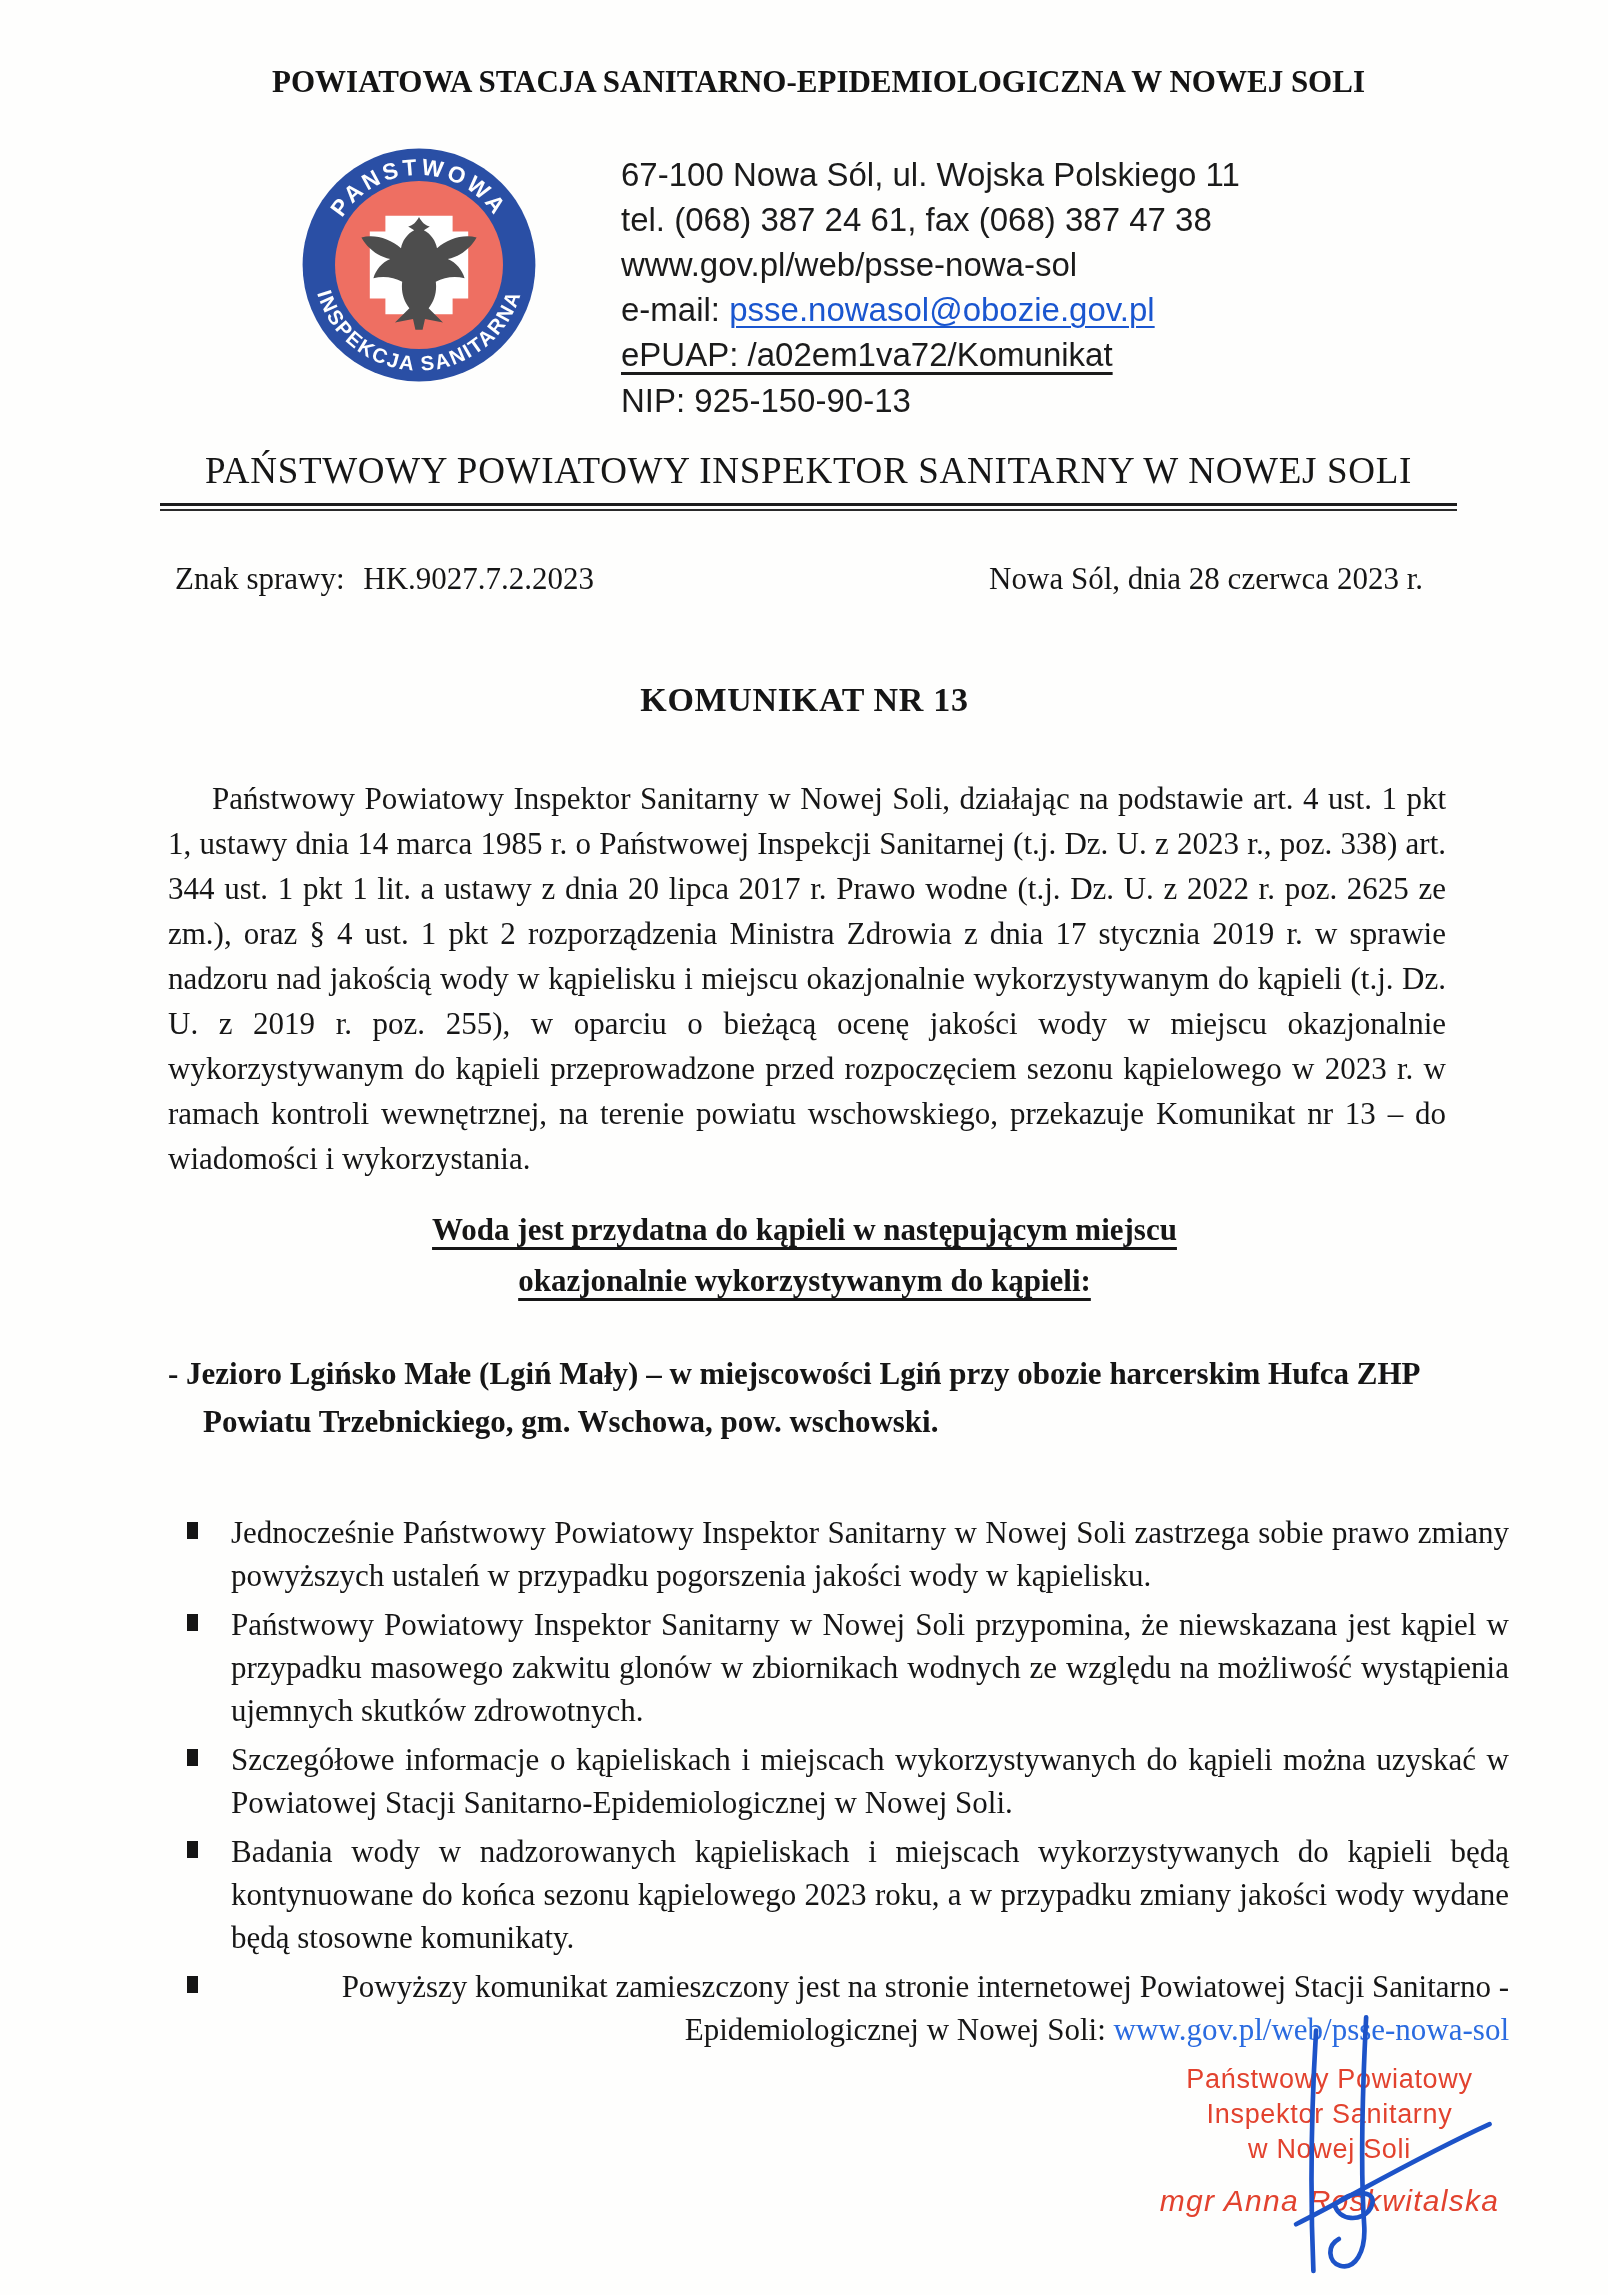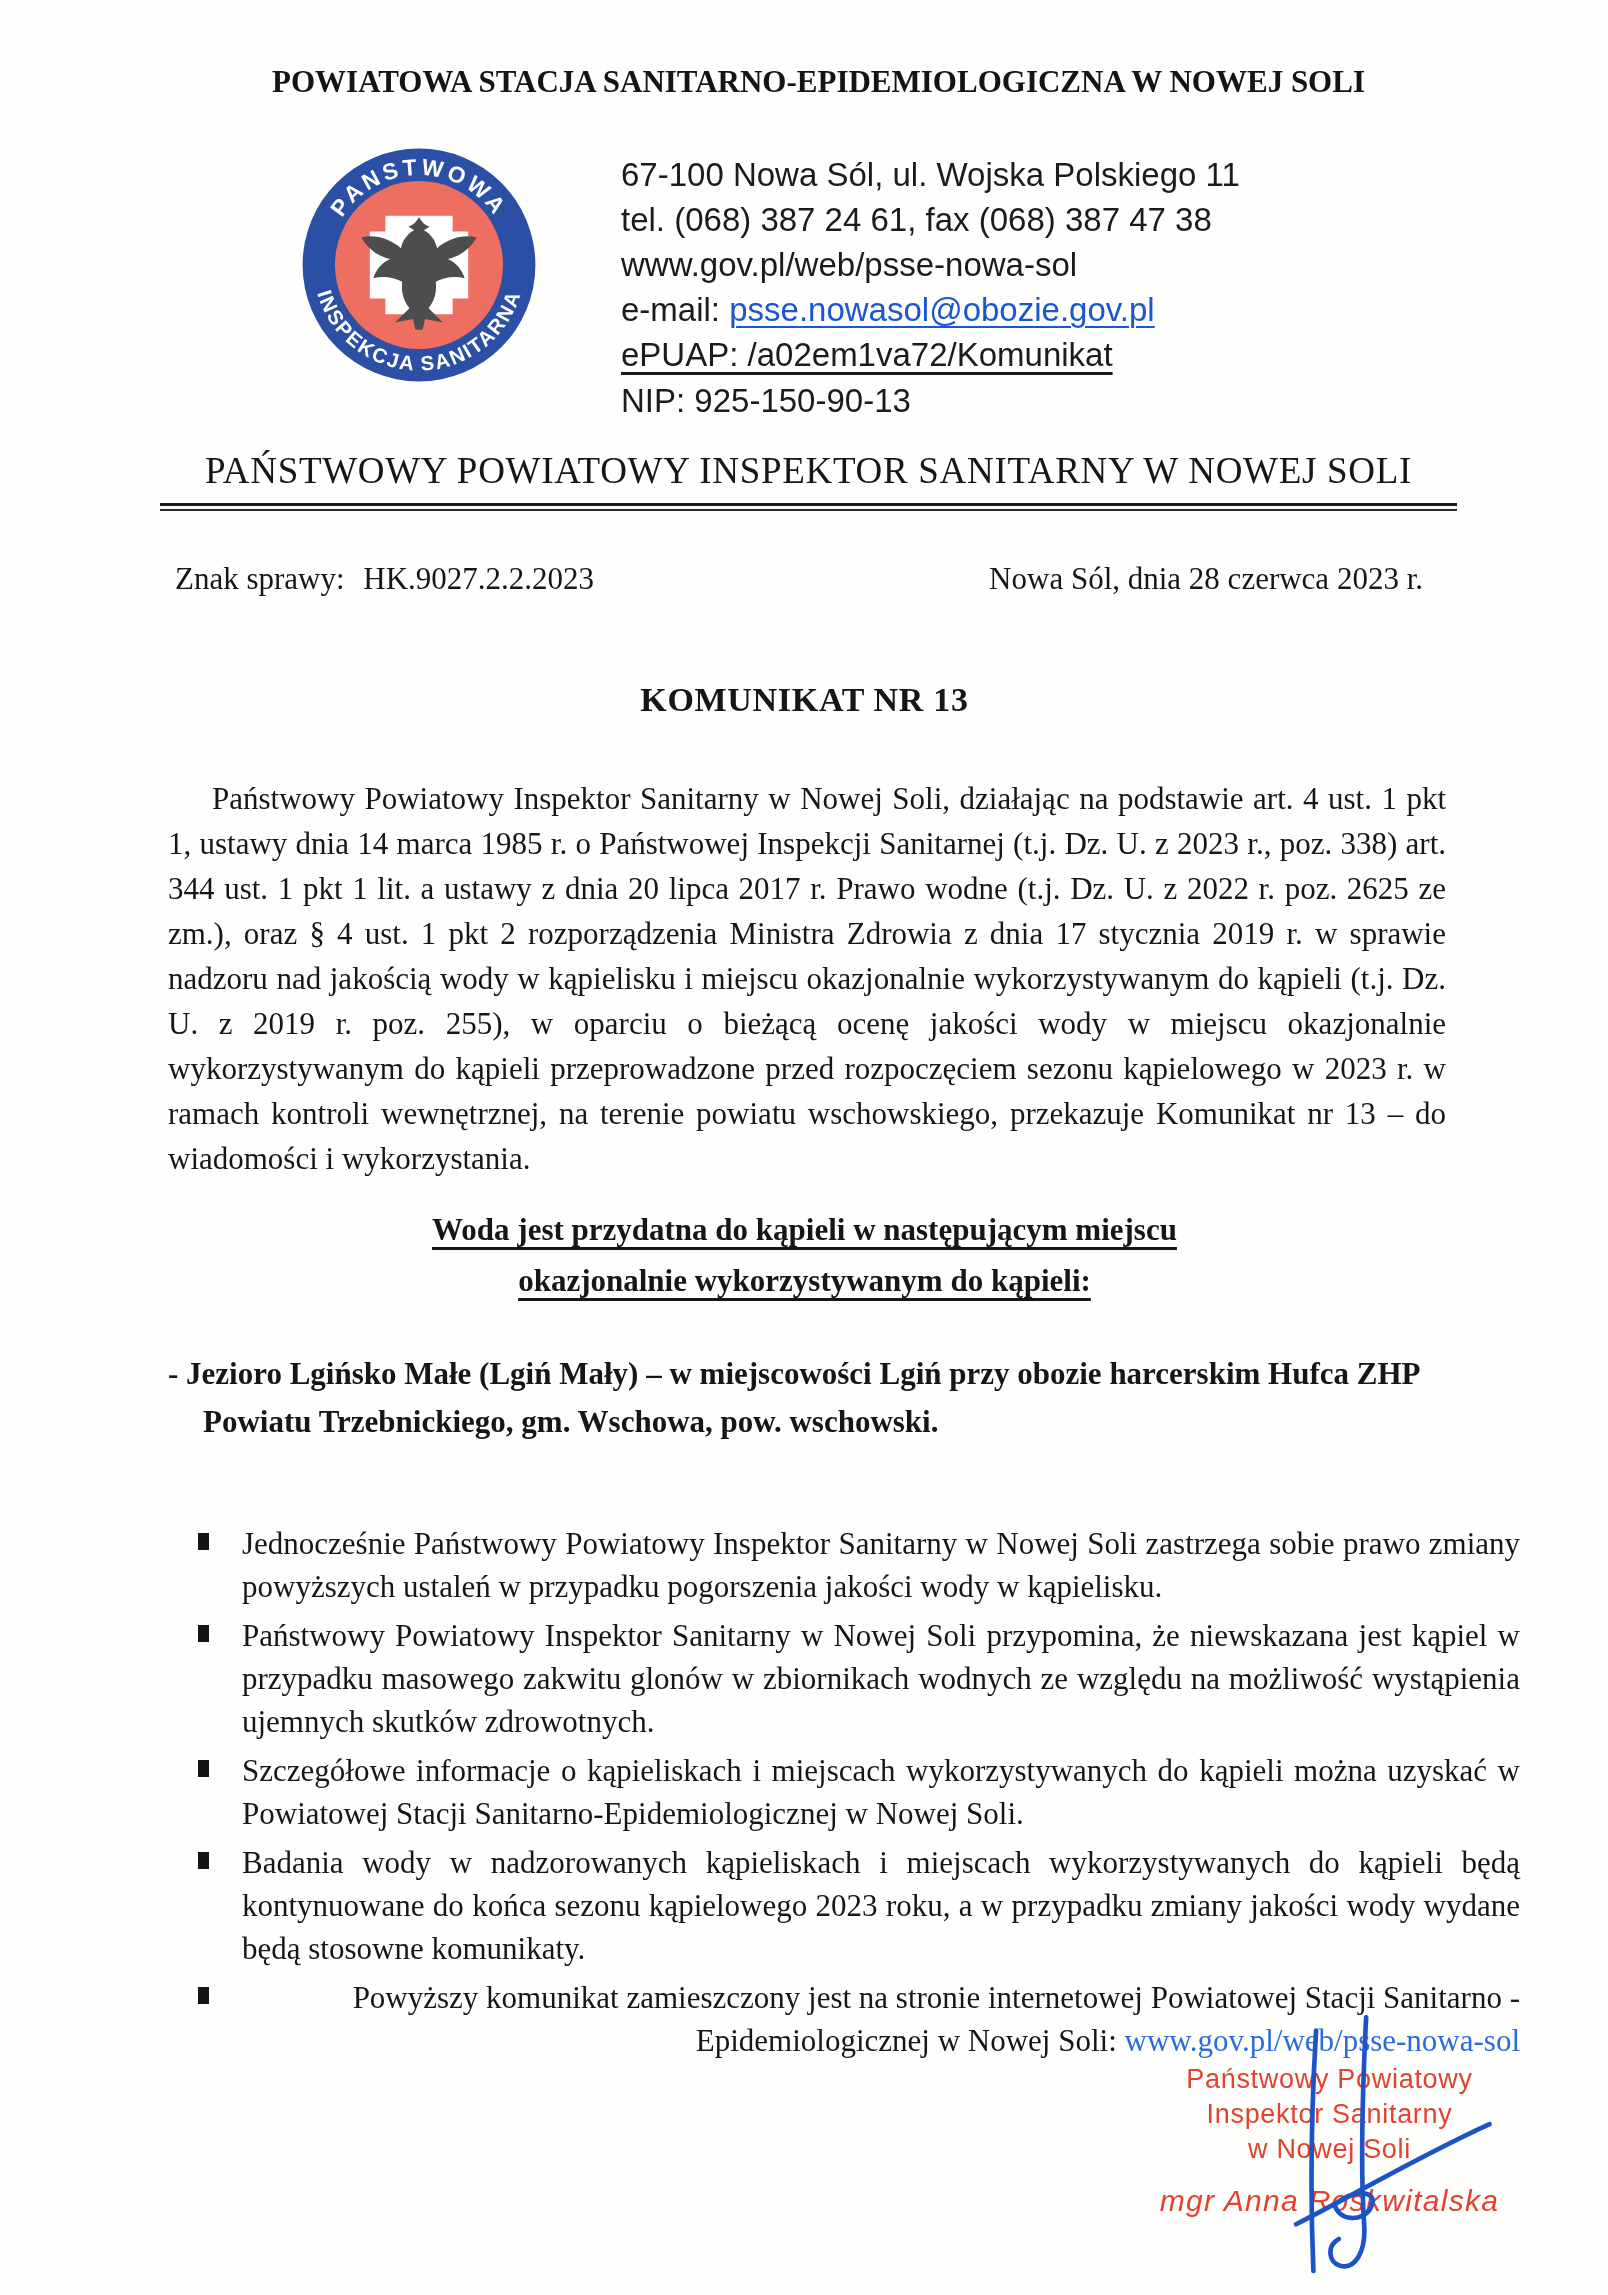--- a/index.html
+++ b/index.html
@@ -112,21 +112,21 @@
     position:absolute; left:168px; top:1350px; width:1289px;
     font-size:31px;
     font-weight:bold;
     line-height:48px;
     padding-left:35px;
     text-indent:-35px;
   }
   
   .bullets{
     position:absolute; left:168px; top:1511px; width:1278px;
-    margin:11px; padding:0 0 0 63px;
+    margin:0; padding:0 0 0 63px;
     list-style:none;
     font-size:31px;
     line-height:43px;
   }
   .bullets li{
     position:relative;
     text-align:justify;
     margin-bottom:6px;
   }
   .bullets li::before{
@@ -196,21 +196,21 @@
     <div>www.gov.pl/web/psse-nowa-sol</div>
     <div><span>e-mail: </span><a class="email-link">psse.nowasol@obozie.gov.pl</a></div>
     <div class="epuap">ePUAP: /a02em1va72/Komunikat</div>
   </div>
 
   <div class="nip">NIP: 925-150-90-13</div>
 
   <div class="office-title">PAŃSTWOWY POWIATOWY INSPEKTOR SANITARNY W NOWEJ SOLI</div>
 
   <div class="case-row">
-    <div><span>Znak sprawy:</span><span class="znak-value">HK.9027.2.2.2023</span></div>
+    <div><span>Znak sprawy:</span><span class="znak-value">HK.9027.7.2.2023</span></div>
     <div>Nowa Sól, dnia 28 czerwca 2023 r.</div>
   </div>
 
   <div class="komunikat-title">KOMUNIKAT NR 13</div>
 
   <div class="intro">Państwowy Powiatowy Inspektor Sanitarny w Nowej Soli, działając na podstawie art. 4 ust. 1 pkt 1, ustawy dnia 14 marca 1985 r. o Państwowej Inspekcji Sanitarnej (t.j. Dz. U. z 2023 r., poz. 338) art. 344 ust. 1 pkt 1 lit. a ustawy z dnia 20 lipca 2017 r. Prawo wodne (t.j. Dz. U. z 2022 r. poz. 2625 ze zm.), oraz § 4 ust. 1 pkt 2 rozporządzenia Ministra Zdrowia z dnia 17 stycznia 2019 r. w sprawie nadzoru nad jakością wody w kąpielisku i miejscu okazjonalnie wykorzystywanym do kąpieli (t.j. Dz. U. z 2019 r. poz. 255), w oparciu o bieżącą ocenę jakości wody w miejscu okazjonalnie wykorzystywanym do kąpieli przeprowadzone przed rozpoczęciem sezonu kąpielowego w 2023 r. w ramach kontroli wewnętrznej, na terenie powiatu wschowskiego, przekazuje Komunikat nr 13 – do wiadomości i wykorzystania.</div>
 
   <div class="statement">
     <div><span class="u">Woda jest przydatna do kąpieli w następującym miejscu</span></div>
     <div><span class="u">okazjonalnie wykorzystywanym do kąpieli:</span></div>

